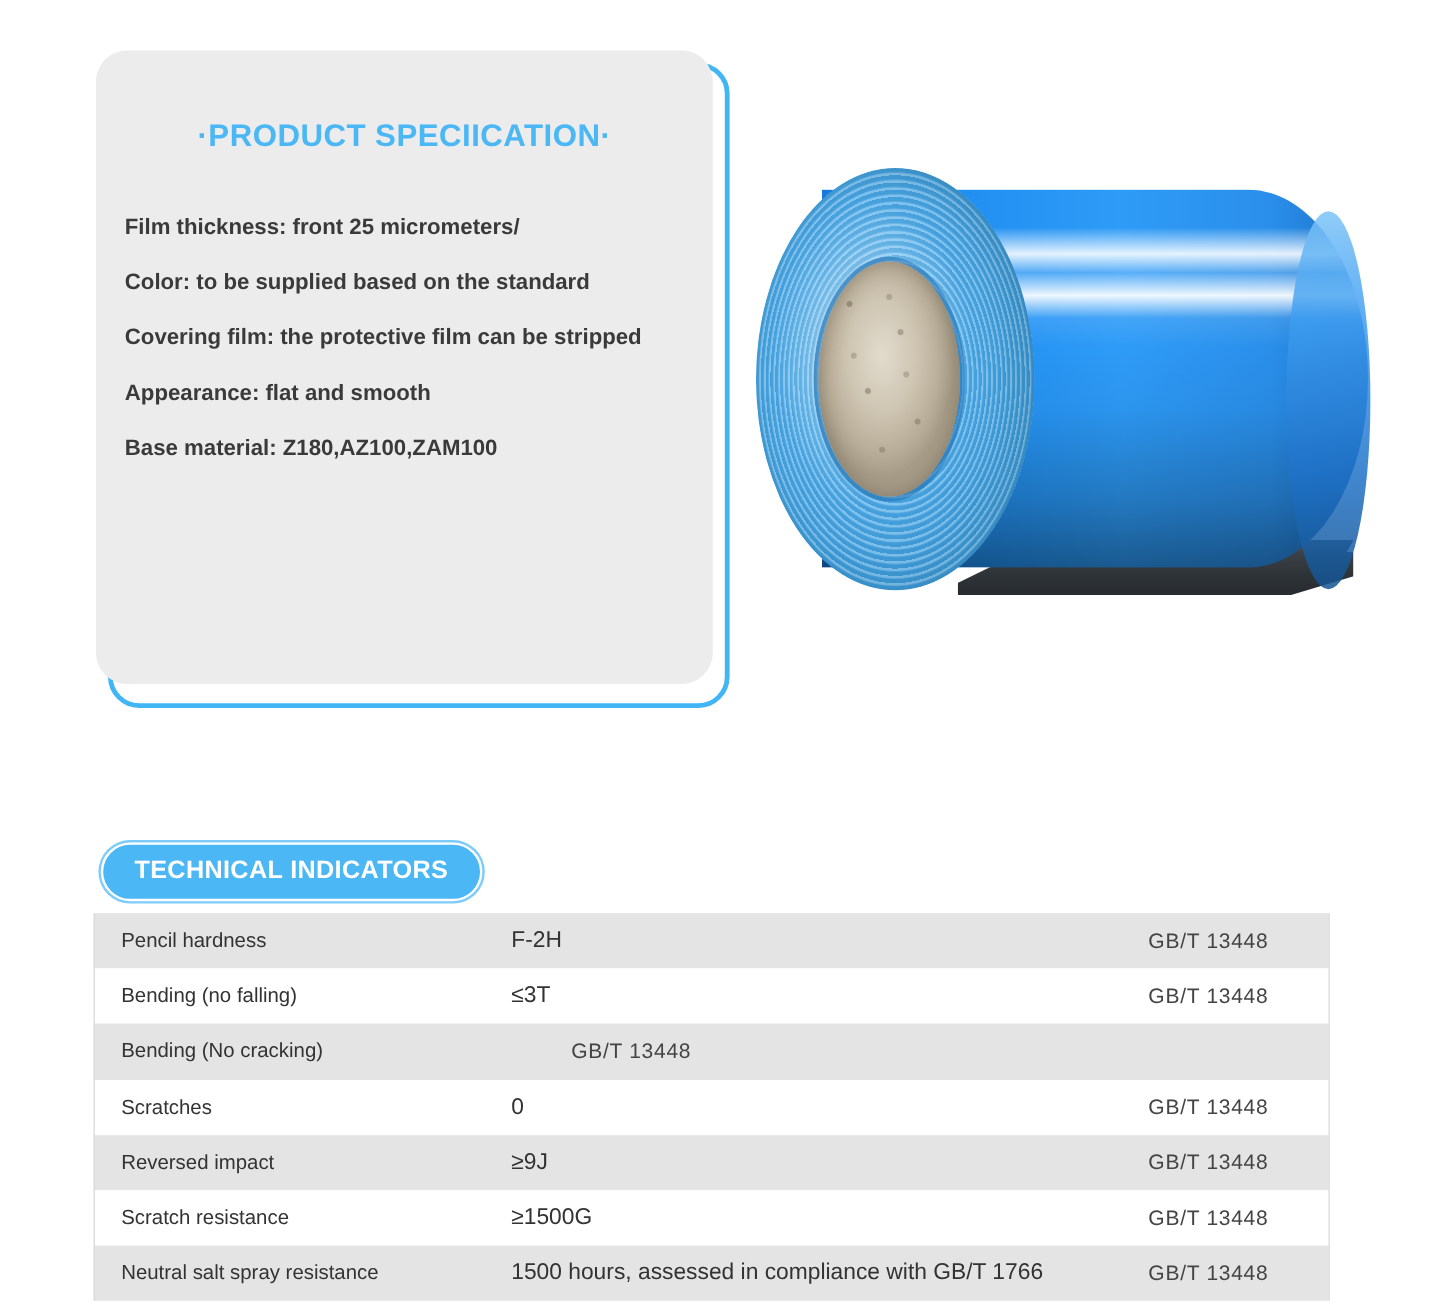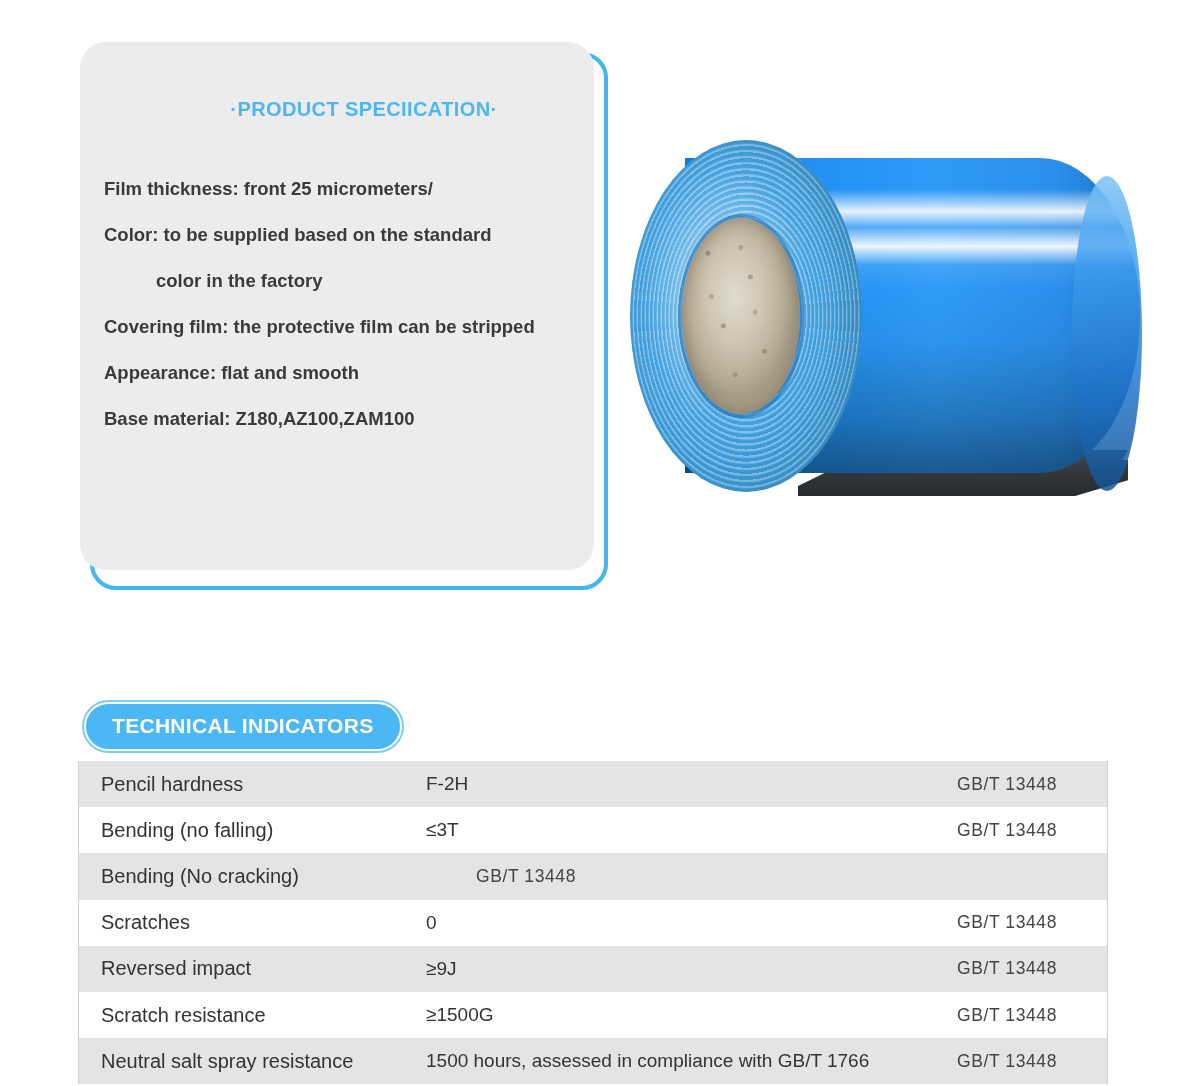--- a/index.html
+++ b/index.html
@@ -24,24 +24,23 @@
   .spec-card {
     position: absolute; left: 0; top: 0;
     width: 514px; height: 528px;
     background: #ececec;
     border-radius: 26px;
   }
   .spec-title {
     position: absolute; left: 0; top: 56px; width: 514px;
     text-align: center;
     color: #4bb7f5;
-    font-size: 20px;
+    font-size: 26px;
     font-weight: bold;
     letter-spacing: .4px;
-    margin-left: 27px;
   }
   .spec-lines {
     position: absolute; left: 24px; top: 124px; width: 470px; font-weight: bold;
   }
   .spec-line {
     color: #3a3a3a;
     font-size: 18.5px;
     line-height: 46px;
     white-space: nowrap;
   }
@@ -152,21 +151,21 @@
   .trow {
     display: flex; align-items: center;
     height: 46.2px;
     background: #ffffff;
   }
   .trow.alt { background: #e4e4e4; }
   .c-item {
     width: 347px;
     padding-left: 22px;
     color: #333333;
-    font-size: 20px;
+    font-size: 17px;
     white-space: nowrap;
   }
   .c-value {
     flex: 1;
     color: #333333;
     font-size: 19px;
     white-space: nowrap;
   }
   .c-std {
     width: 200px;
@@ -182,21 +181,20 @@
 
 <div class="page">
 
   <div class="spec-wrap">
     <div class="spec-accent"></div>
     <div class="spec-card">
       <div class="spec-title">·PRODUCT SPECIICATION·</div>
       <div class="spec-lines">
         <div class="spec-line">Film thickness: front 25 micrometers/</div>
         <div class="spec-line">Color: to be supplied based on the standard</div>
-        <div class="spec-line indent2">color in the factory</div>
         <div class="spec-line">Covering film: the protective film can be stripped</div>
         <div class="spec-line">Appearance: flat and smooth</div>
         <div class="spec-line">Base material: Z180,AZ100,ZAM100</div>
       </div>
     </div>
   </div>
 
   <div class="coil-area">
     <div class="coil-base">
       <div class="top-face"></div>

